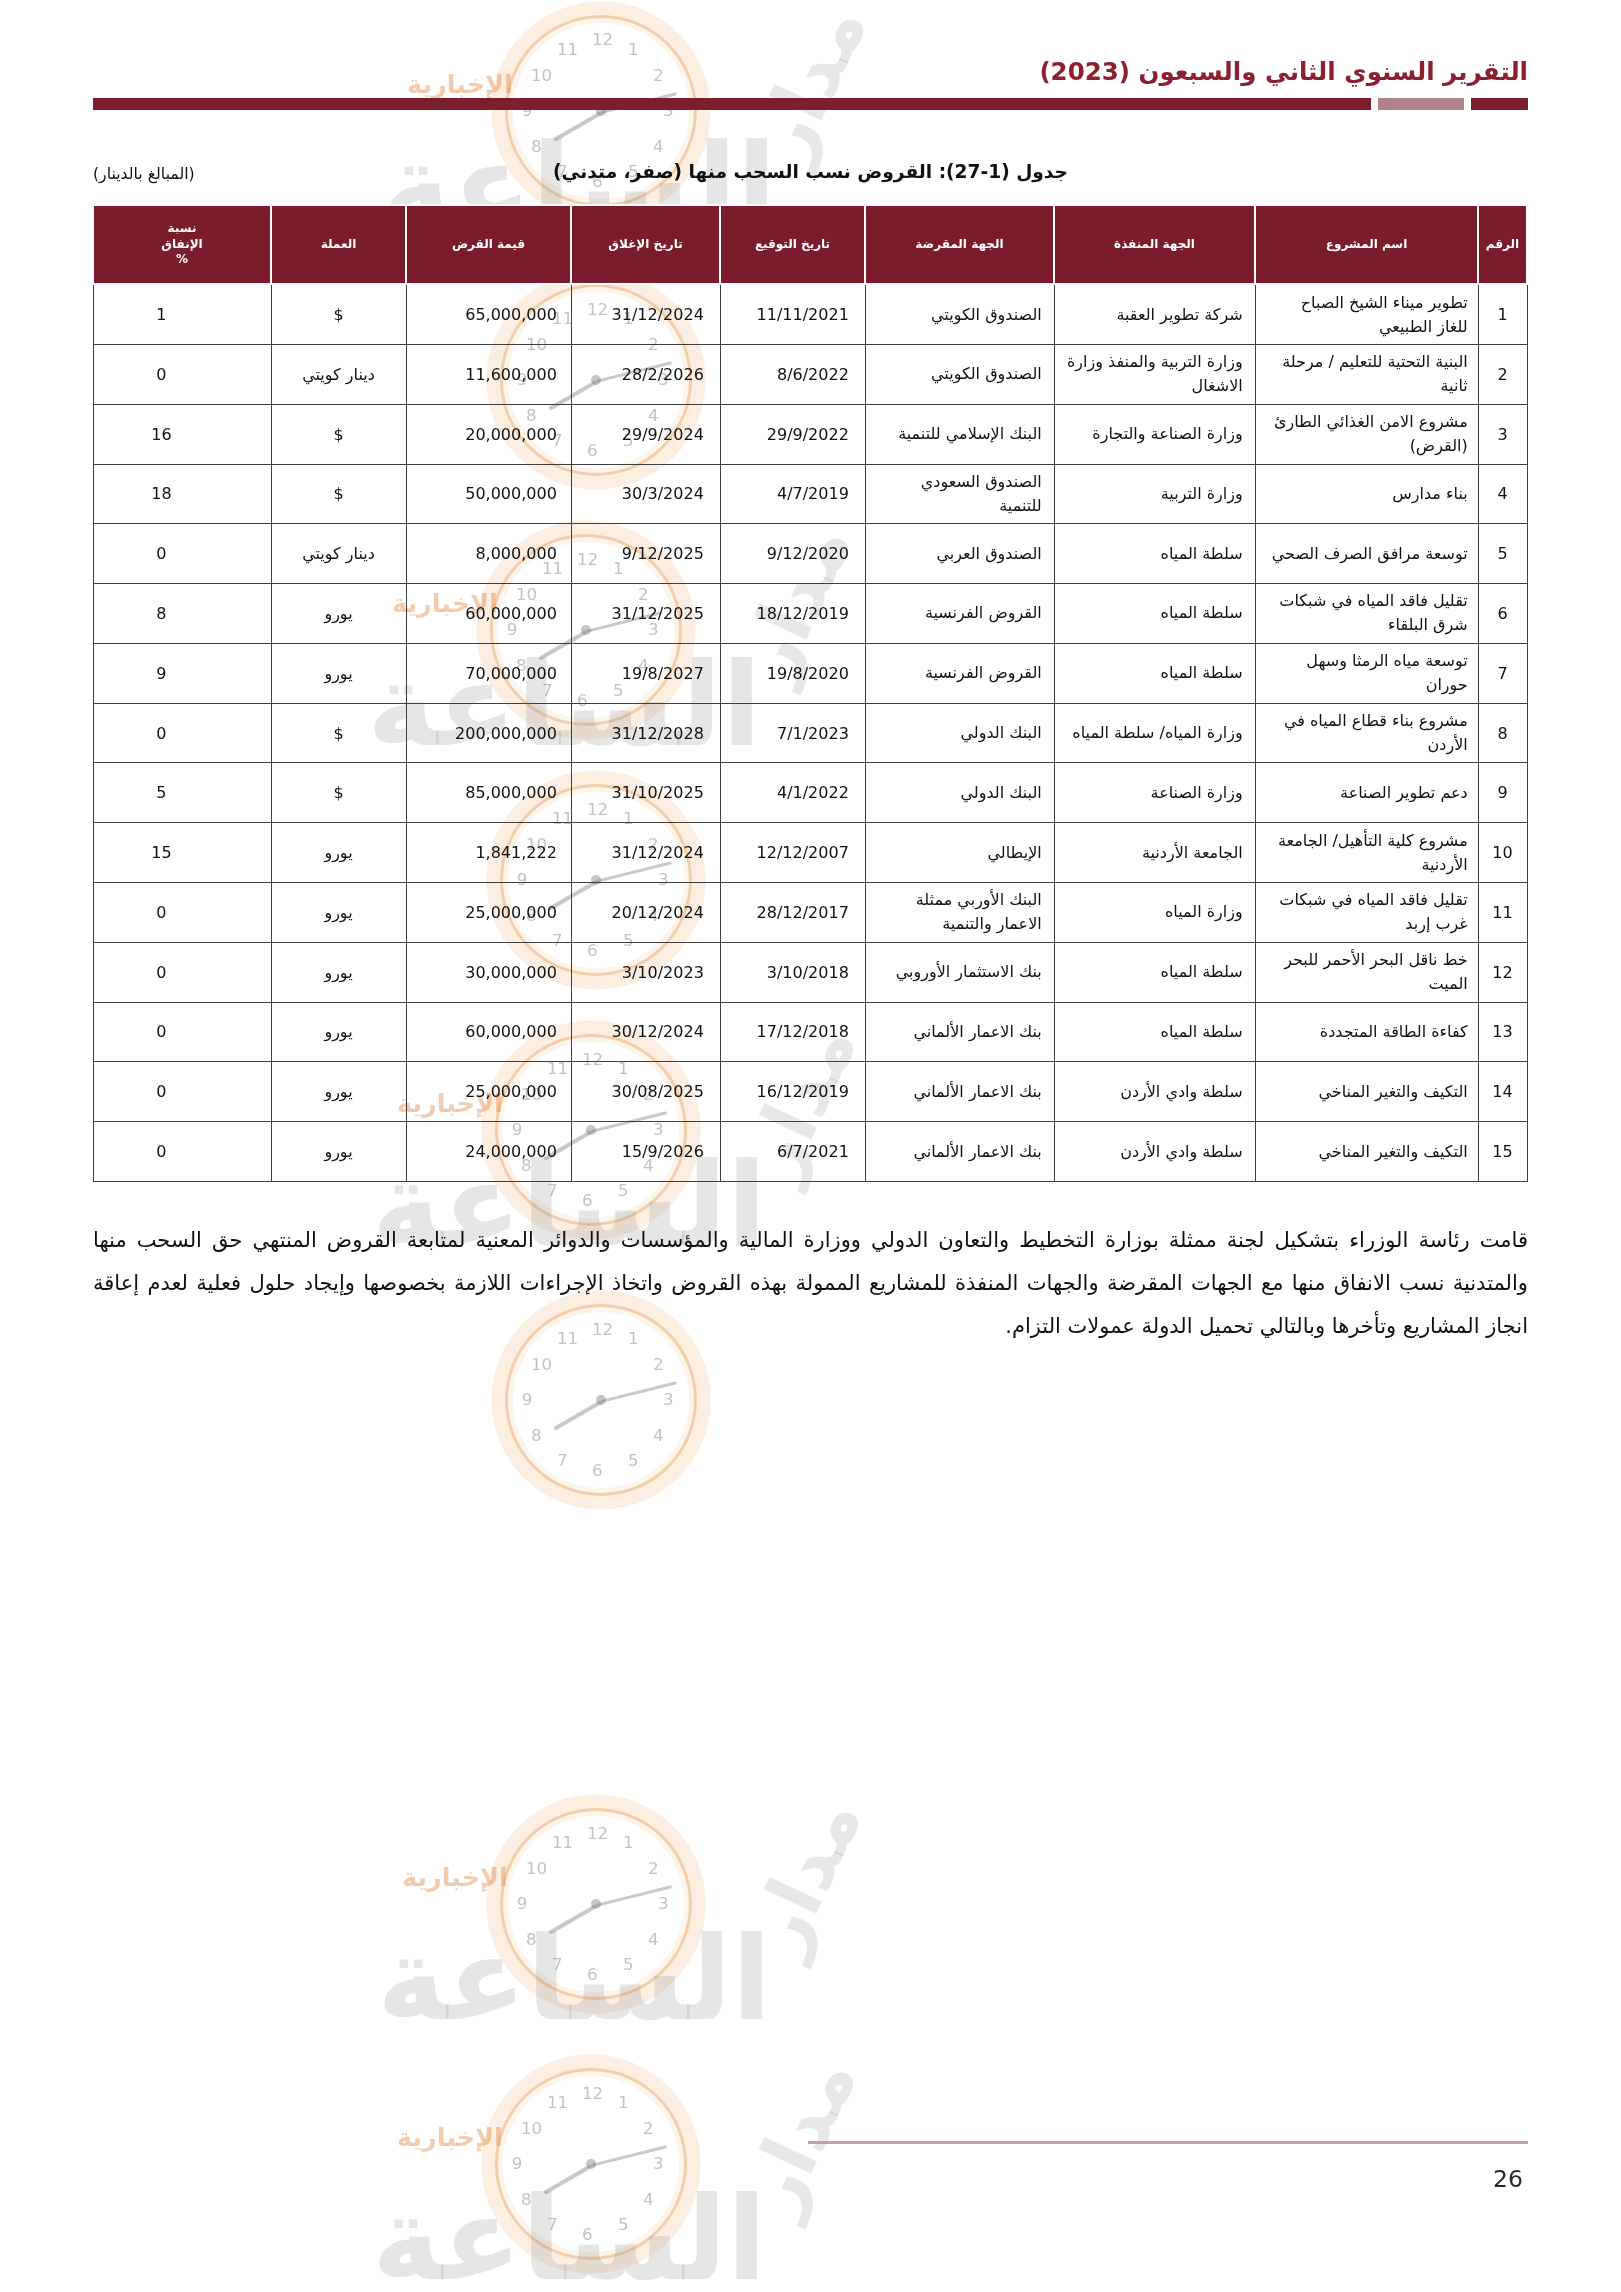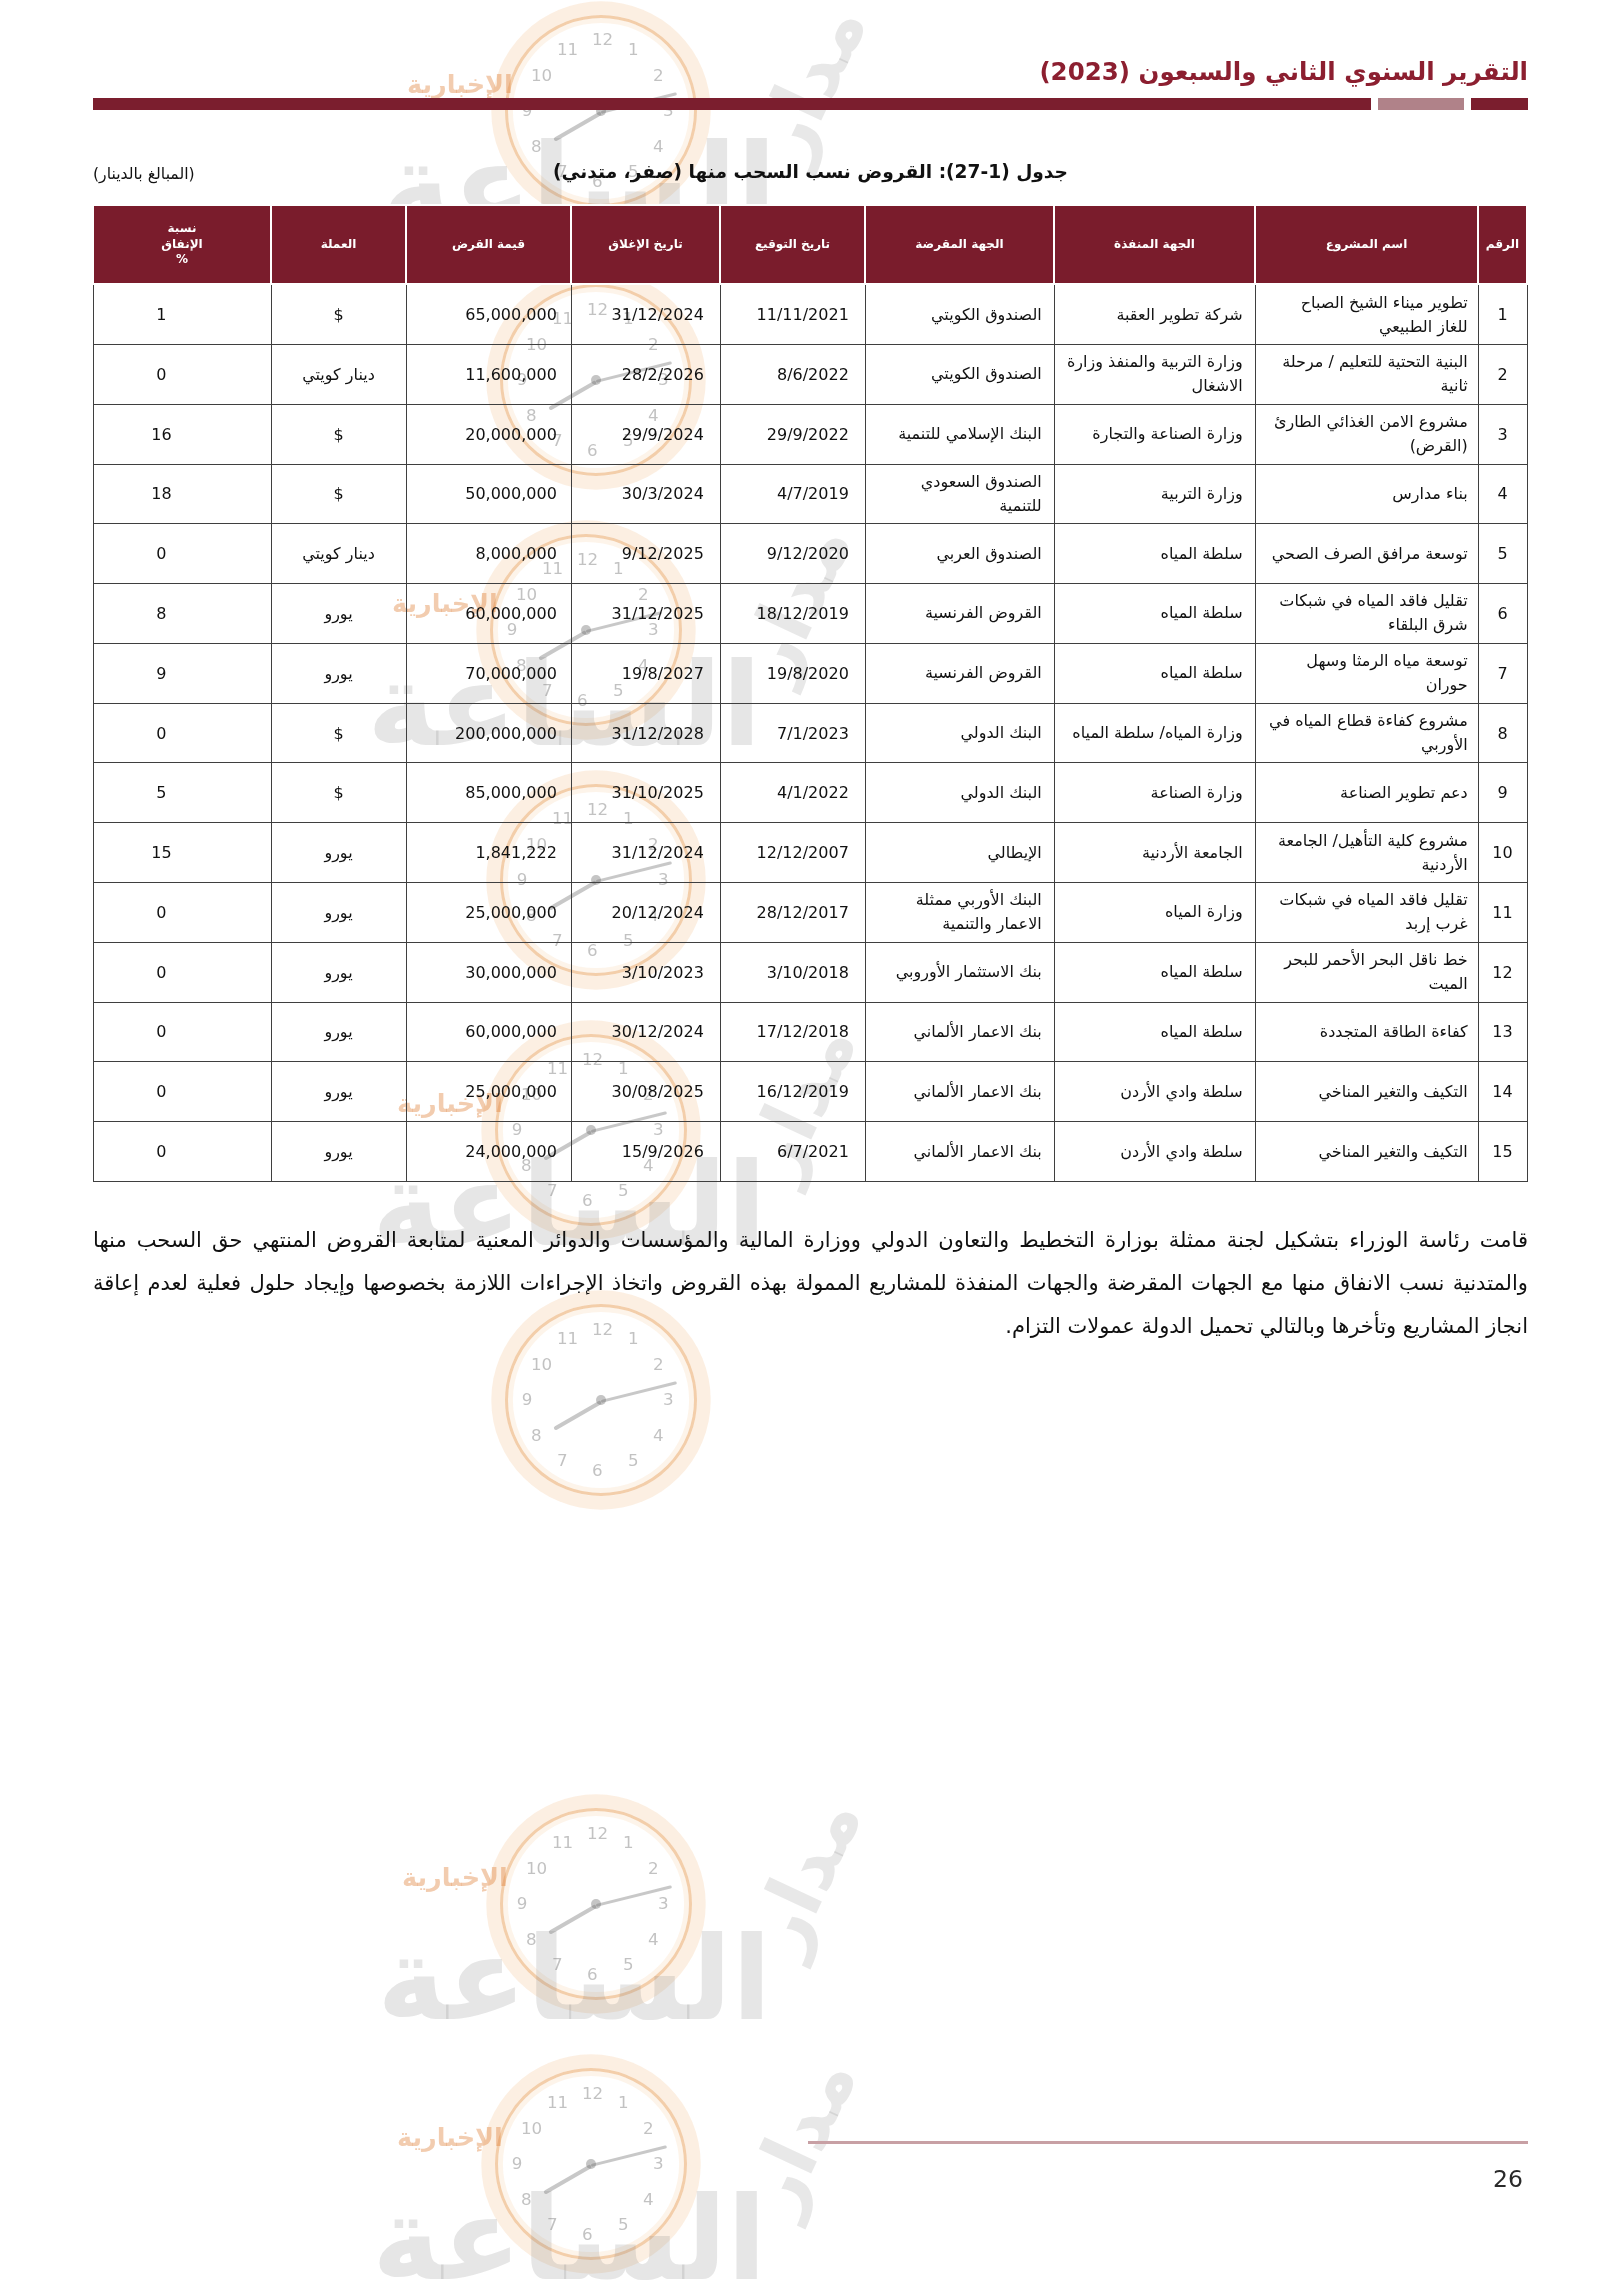--- a/index.html
+++ b/index.html
@@ -378,21 +378,21 @@
             <td>سلطة المياه</td>
             <td>القروض الفرنسية</td>
             <td>19/8/2020</td>
             <td>19/8/2027</td>
             <td>70,000,000</td>
             <td>يورو</td>
             <td>9</td>
           </tr>
           <tr>
             <td>8</td>
-            <td>مشروع كفاءة قطاع المياه في الأوربي</td>
+            <td>مشروع بناء قطاع المياه في الأردن</td>
             <td>وزارة المياه/ سلطة المياه</td>
             <td>البنك الدولي</td>
             <td>7/1/2023</td>
             <td>31/12/2028</td>
             <td>200,000,000</td>
             <td>$</td>
             <td>0</td>
           </tr>
           <tr>
             <td>9</td>

